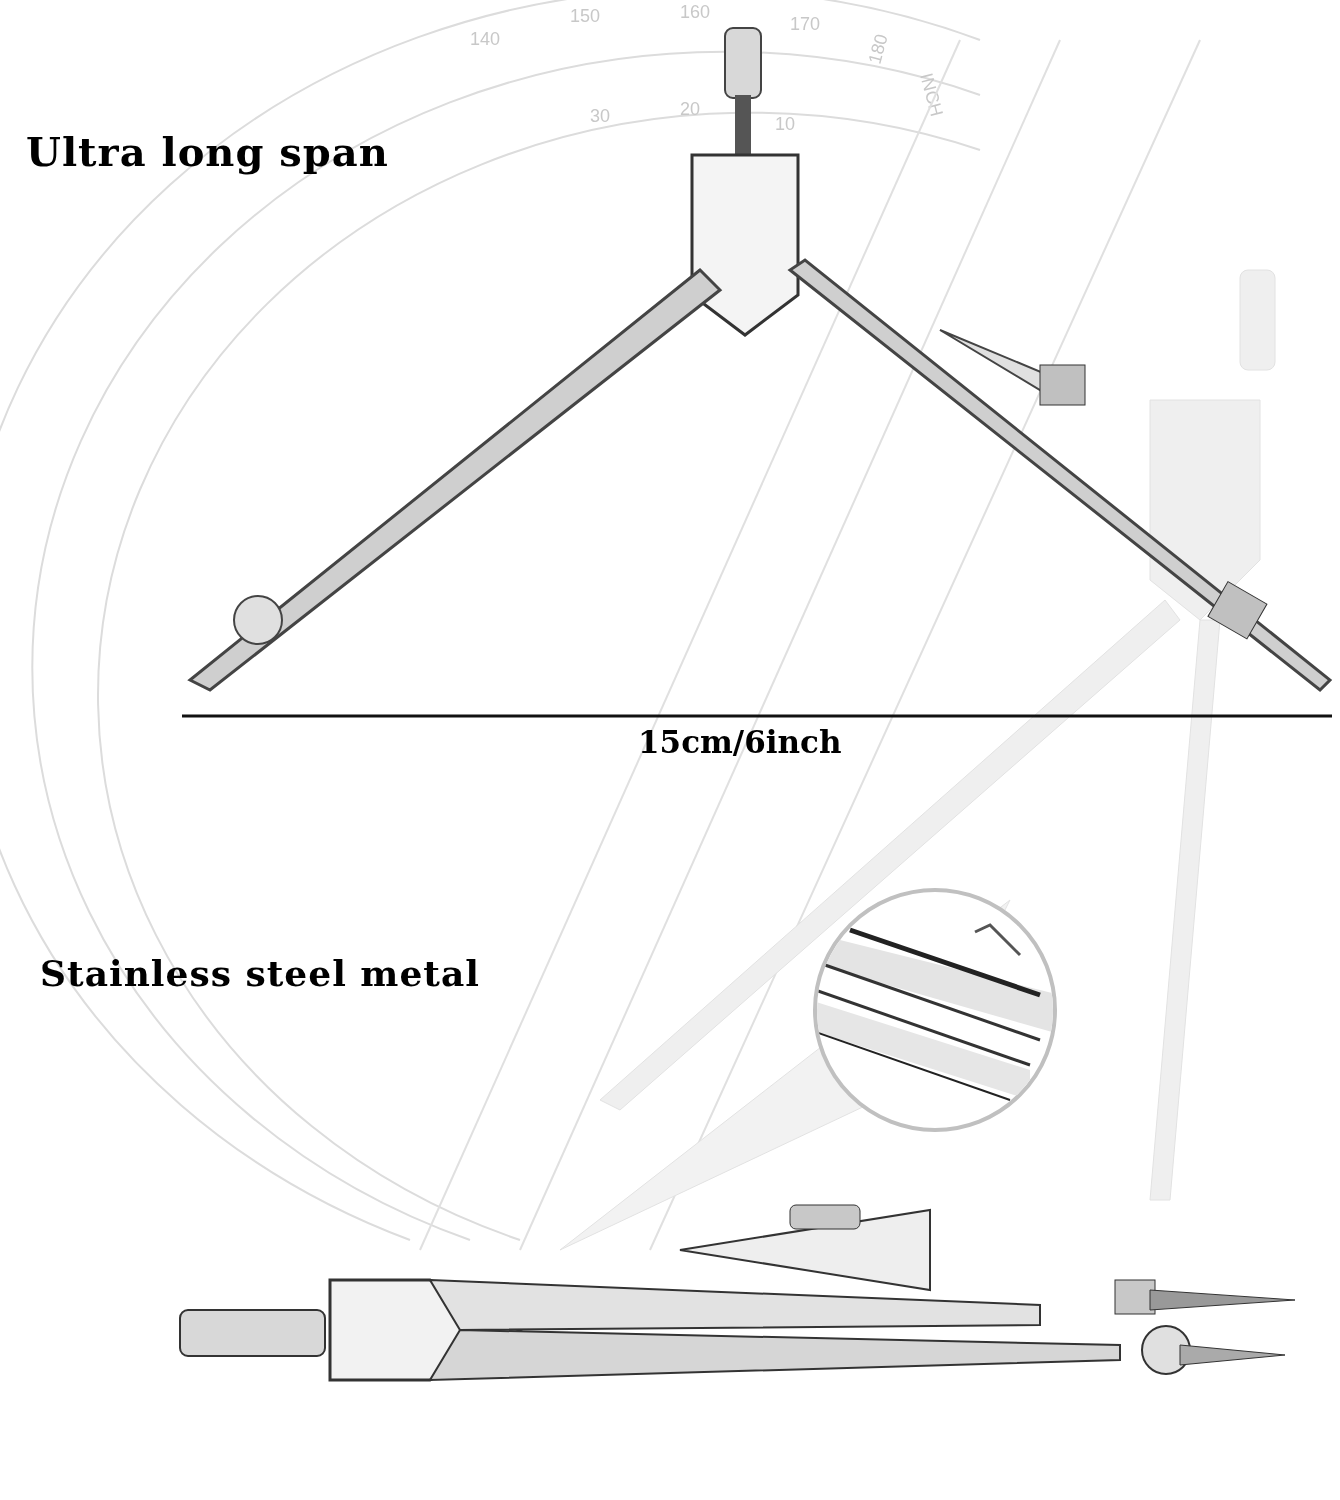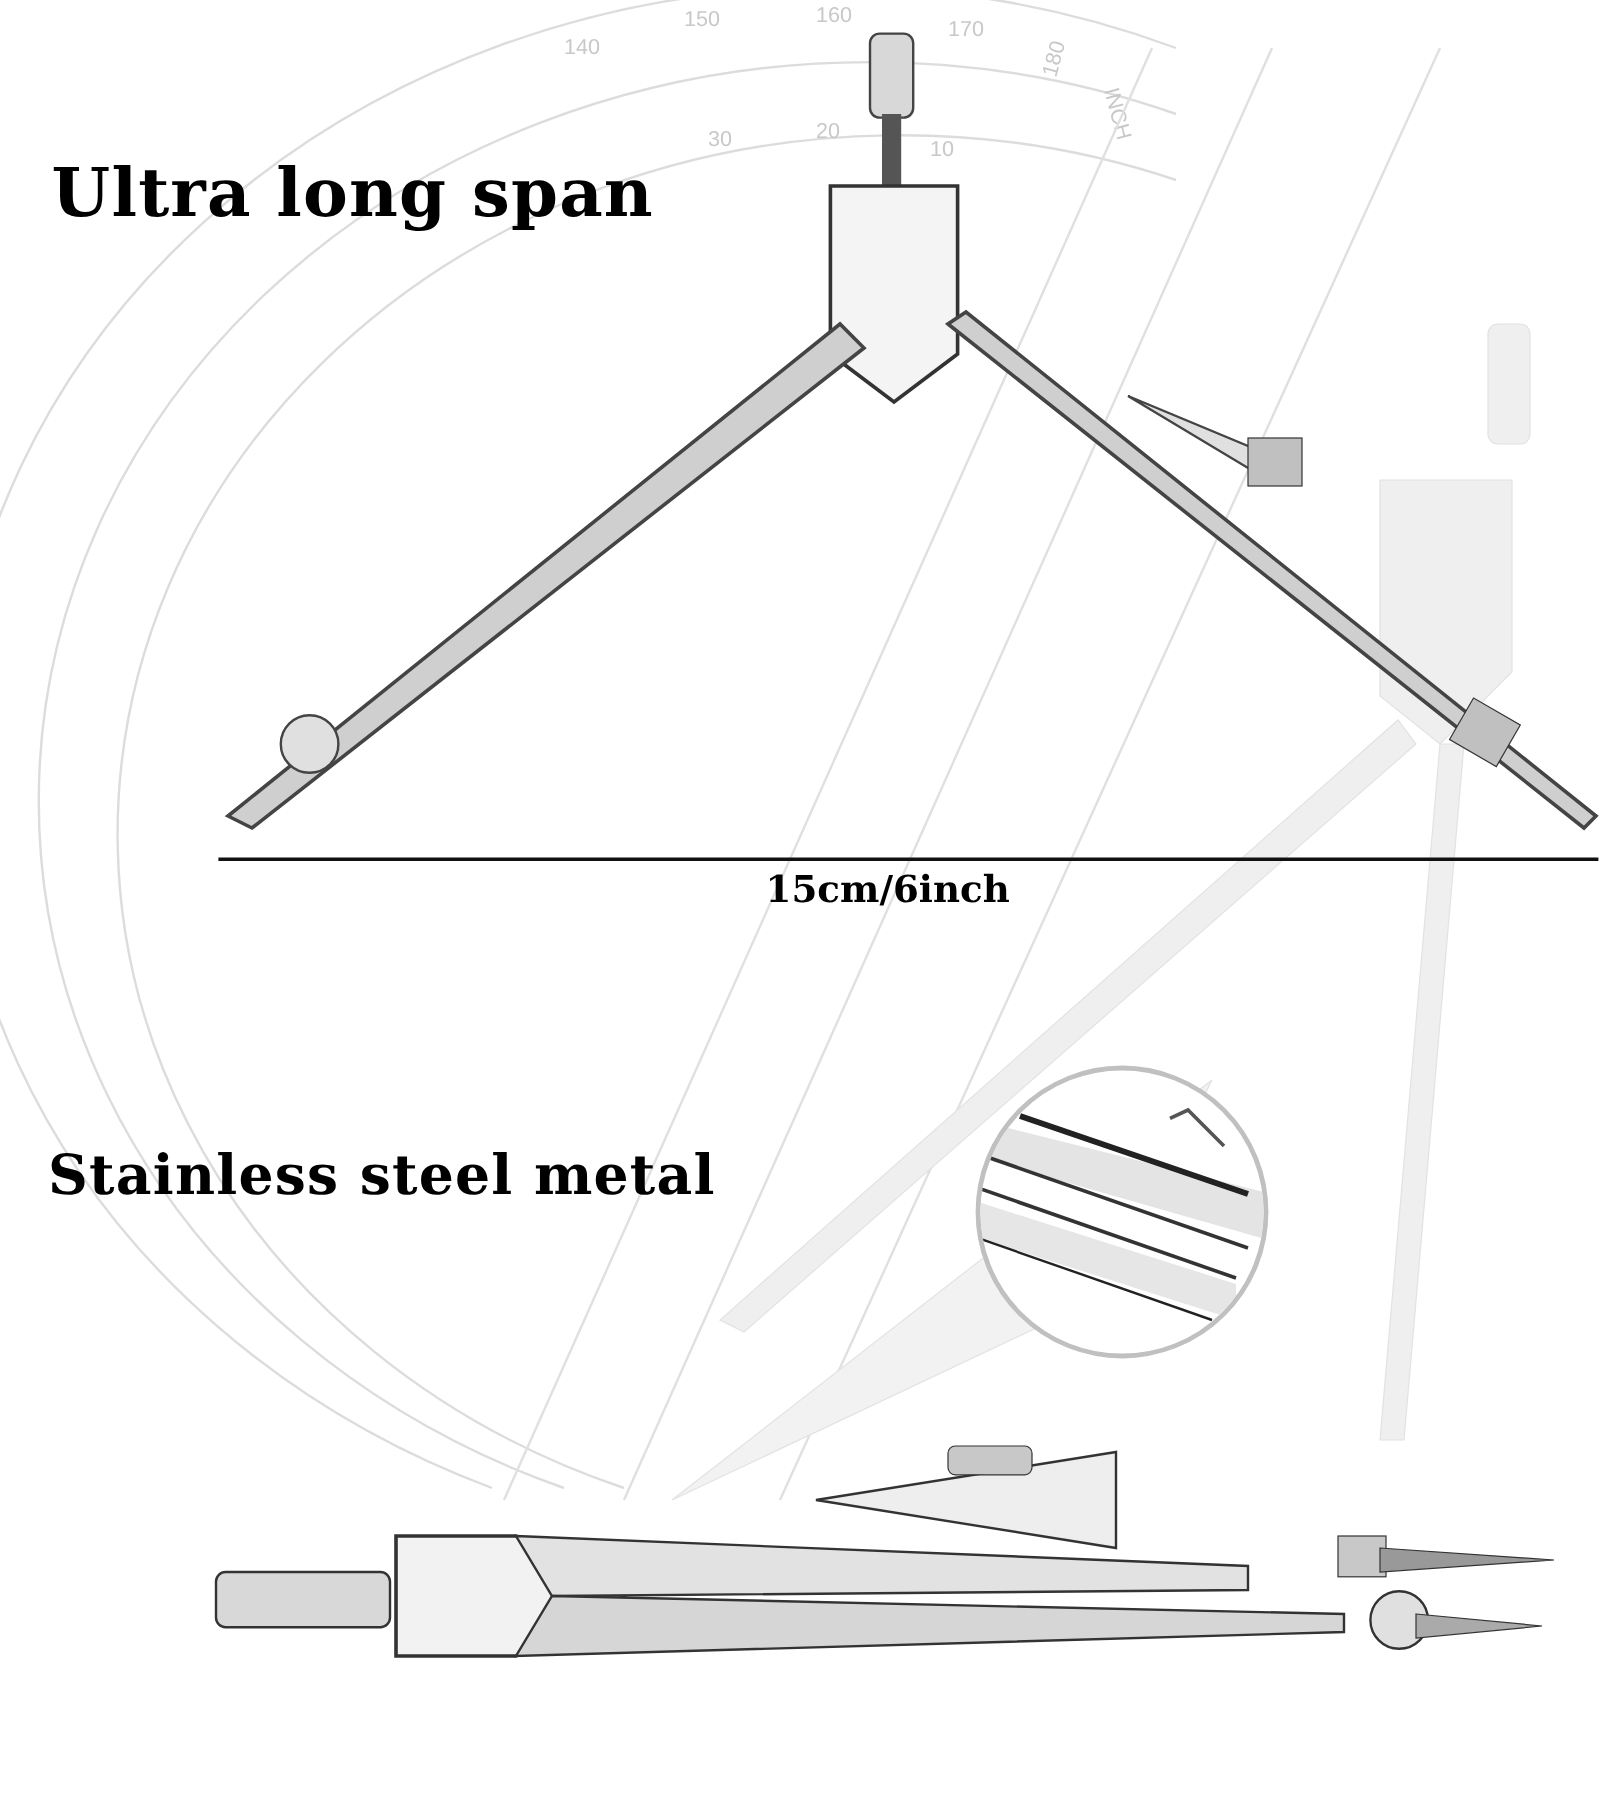--- a/index.html
+++ b/index.html
@@ -2,22 +2,22 @@
 <html><head>
 <meta charset="utf-8">
 <style>
   html, body { margin:0; padding:0; background:#ffffff; }
   body { width:1340px; height:1500px; position:relative; overflow:hidden; font-family:"DejaVu Serif", serif; }
   .layer { position:absolute; left:0; top:0; width:1340px; height:1500px; }
   .headline {
     position:absolute; font-family:"DejaVu Serif", serif; font-weight:bold;
     color:#000; letter-spacing:1px; white-space:nowrap;
   }
-  #h1 { left:43px; top:128px; font-size:56px; }
-  #h2 { left:40px; top:952px; font-size:46px; }
+  #h1 { left:26px; top:128px; font-size:40px; }
+  #h2 { left:40px; top:952px; font-size:36px; }
   #measure-label { position:absolute; left:638px; top:724px; font-size:31px; font-weight:bold; font-family:"DejaVu Serif", serif; }
   .tick-label { font-family:"Liberation Sans", sans-serif; fill:#c8c8c8; font-size:18px; }
 </style>
 </head>
 <body>
 
 <div class="layer">
   <svg width="1340" height="1500" viewBox="0 0 1340 1500">
 
     <g stroke="#dcdcdc" fill="none" stroke-width="2">

